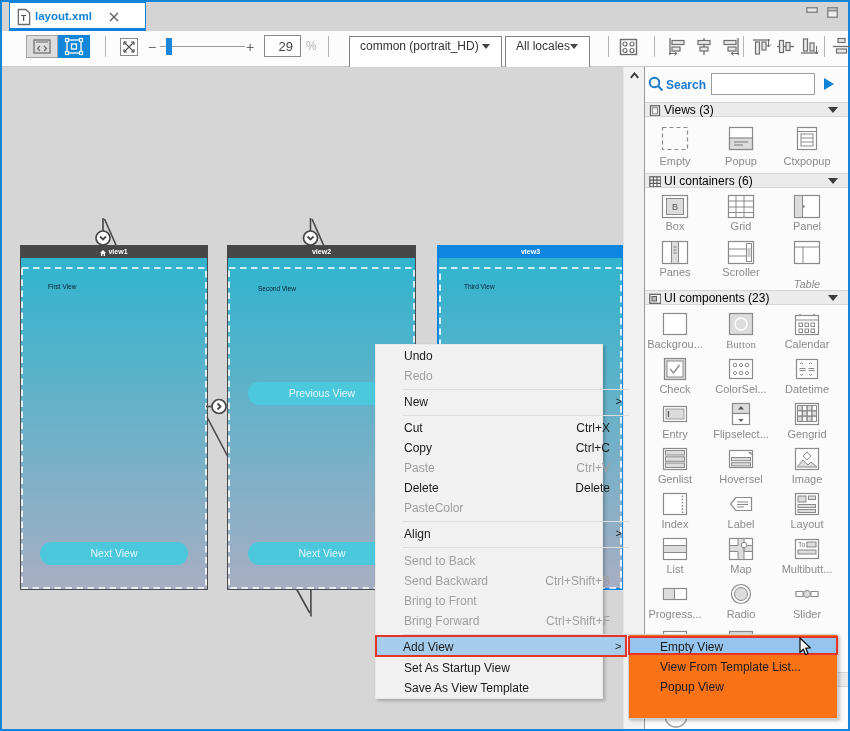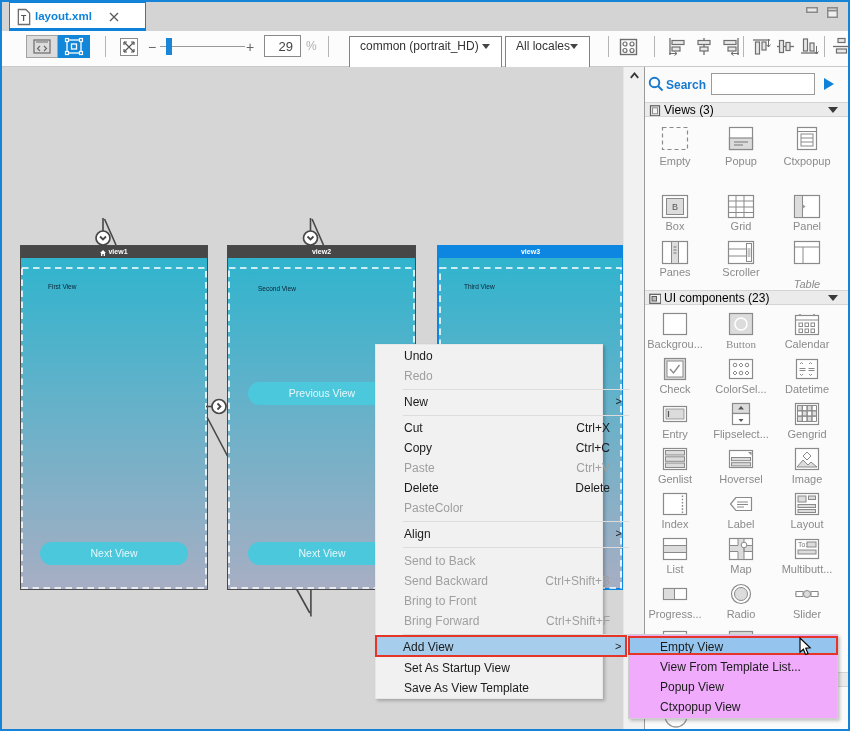--- a/index.html
+++ b/index.html
@@ -44,21 +44,21 @@
 .plab { position:absolute; width:70px; text-align:center; font-size:11px; color:#8b8b8b; z-index:1; }
 
 
 .menu { position:absolute; left:375px; top:344px; width:228px; height:355px; background:#f1f1f1; border:1px solid #e7e7e7; box-shadow:2px 2px 3px rgba(0,0,0,0.22); z-index:5; }
 .mi { position:absolute; left:0px; width:254px; height:20px; font-size:12px; color:#1b1b1b; }
 .mi .t { position:absolute; left:28px; top:3px; }
 .mi .sc { position:absolute; right:20px; top:3px; }
 .mi .sub { position:absolute; right:8px; top:3px; font-size:11px; }
 .mi.dis { color:#9f9f9f; }
 .msep { position:absolute; left:27px; width:226px; height:1px; background:#dcdcdc; }
-.submenu { position:absolute; left:628px; top:634px; width:210px; height:85px; background:#f0abfc; border:1px solid #cfcfcf; box-shadow:2px 2px 3px rgba(0,0,0,0.22); z-index:6; }
+.submenu { position:absolute; left:628px; top:634px; width:210px; height:85px; background:#f97316; border:1px solid #cfcfcf; box-shadow:2px 2px 3px rgba(0,0,0,0.22); z-index:6; }
 .smi { position:absolute; left:1px; width:206px; height:20px; font-size:12px; color:#1b1b1b; }
 .smi .t { position:absolute; left:30px; top:3px; }
 .redbox { position:absolute; border:2px solid #e53528; z-index:7; }
 .addview-hl { position:absolute; background:#a6cdeb; z-index:5; }
 </style>
 </head>
 <body>
 <div class="win"></div>
 
 <div class="tabbar">
@@ -238,20 +238,28 @@
 
 <div class="palette" id="palette">
     <div class="phead" style="top:35px">
       <svg style="position:absolute;left:4px;top:2px" width="12" height="11" viewBox="0 0 12 11">
         <rect x="1.5" y="0.8" width="9" height="10" fill="#f4f4f4" stroke="#5a5a5a" stroke-width="1.2"></rect>
         <rect x="3.5" y="2.8" width="5" height="6" fill="none" stroke="#8a8a8a" stroke-width="1"></rect>
       </svg>
       <div class="ht">Views (3)</div>
       <div class="hv"></div>
     </div>
+    <div class="phead" style="top:106px">
+      <svg style="position:absolute;left:4px;top:2px" width="12" height="11" viewBox="0 0 12 11">
+        <rect x="0.8" y="0.8" width="11" height="10" fill="#f4f4f4" stroke="#5a5a5a" stroke-width="1.2"></rect>
+        <path d="M0.8 4.1 h11 M0.8 7.4 h11 M4.4 0.8 v10 M8 0.8 v10" stroke="#5a5a5a" stroke-width="1.1"></path>
+      </svg>
+      <div class="ht">UI containers (6)</div>
+      <div class="hv"></div>
+    </div>
     <div class="phead" style="top:223px">
       <svg style="position:absolute;left:4px;top:2px" width="12" height="11" viewBox="0 0 12 11">
         <rect x="0.8" y="1.3" width="11" height="9" fill="#f4f4f4" stroke="#5a5a5a" stroke-width="1.2"></rect>
         <rect x="3" y="3.5" width="4.5" height="4.5" fill="#bbb" stroke="#5a5a5a" stroke-width="1"></rect>
       </svg>
       <div class="ht">UI components (23)</div>
       <div class="hv"></div>
     </div>
     <div class="phead" style="top:605px">
       <svg style="position:absolute;left:4px;top:2px" width="12" height="11" viewBox="0 0 12 11">
@@ -334,23 +342,20 @@
   </div>
 <div class="submenu" id="submenu">
     <div class="smi" style="top:3px;height:17px;background:#95c5ee">
       <div class="t" style="top:2px">Empty View</div>
     </div>
     <div class="smi" style="top:22px">
       <div class="t">View From Template List...</div>
     </div>
     <div class="smi" style="top:42px">
       <div class="t">Popup View</div>
-    </div>
-    <div class="smi" style="top:62px">
-      <div class="t">Ctxpopup View</div>
     </div>
   </div>
 
 <div class="addview-hl" style="left:377px; top:637px; width:248px; height:18px;"></div>
 <div class="redbox" style="left:375px; top:635px; width:252px; height:22px;"></div>
 <div class="abs" style="left:403px; top:640px; font-size:12px; color:#1b1b1b; z-index:8;">Add View</div>
 <div class="abs" style="right:229px; top:640px; font-size:11px; color:#1b1b1b; z-index:5;"></div>
 
 <div class="abs" style="left: 615px; top: 640px; font-size: 11px; color: rgb(27, 27, 27); z-index: 8;">&gt;</div>
 <div class="redbox" style="left: 628px; top: 636px; width: 210px; height: 19px; z-index: 6;"></div>

